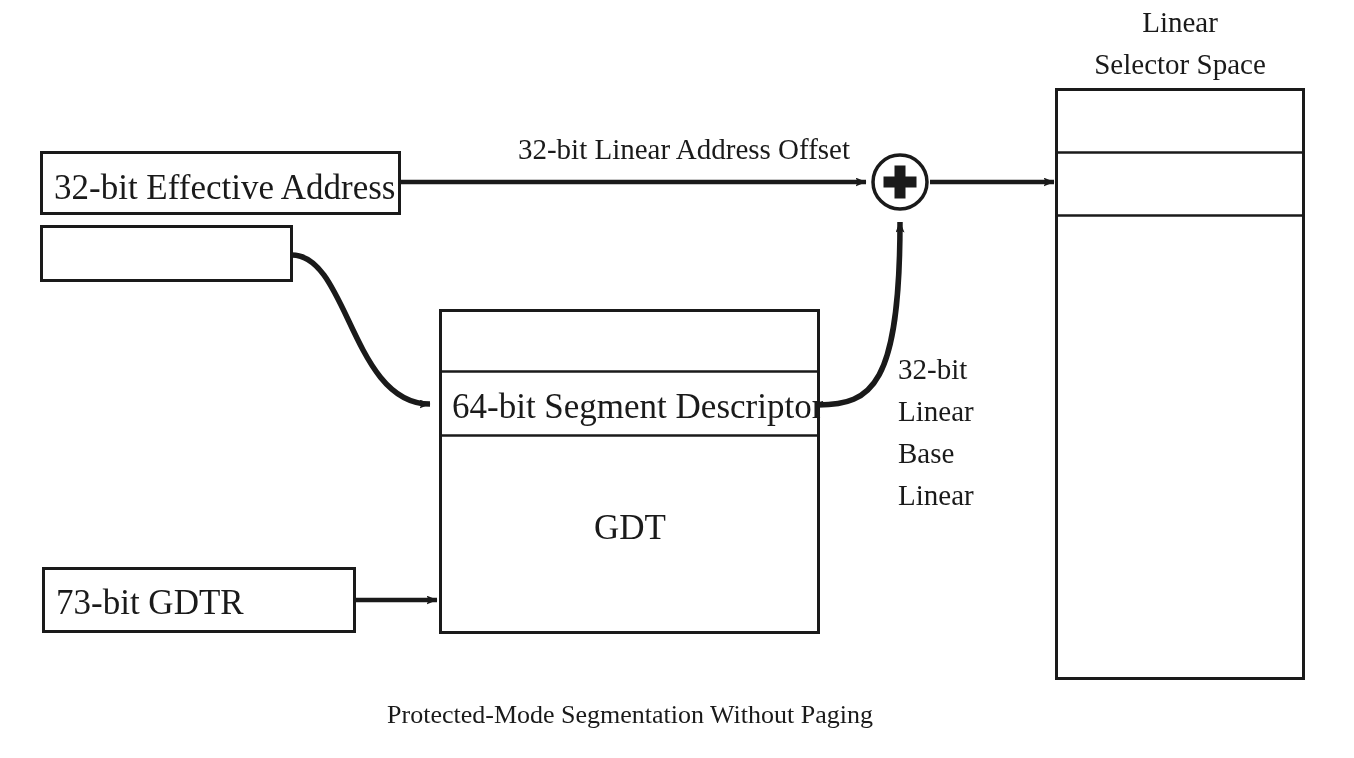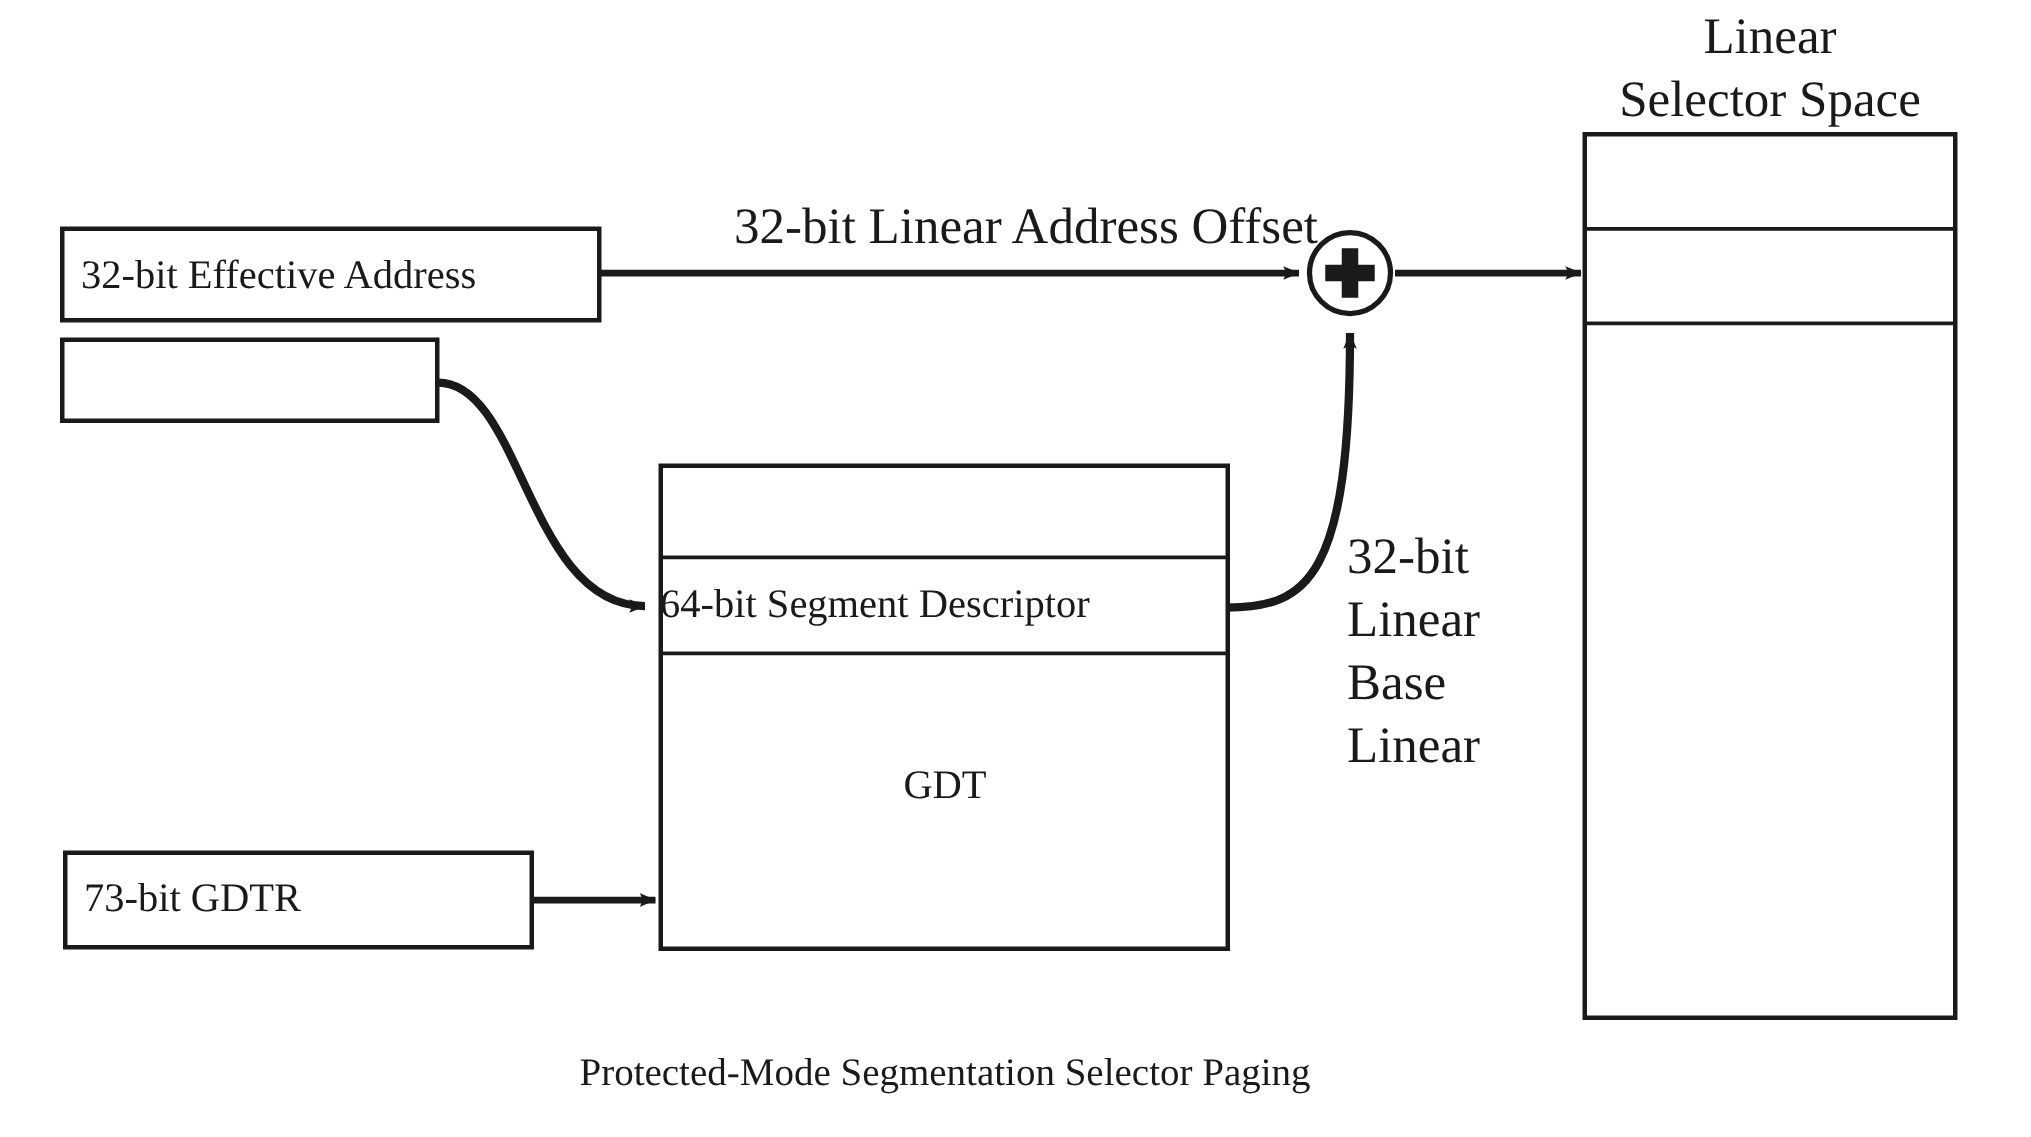--- a/index.html
+++ b/index.html
@@ -32,24 +32,24 @@
     height: 758px;
     pointer-events: none;
   }
   .txt {
     position: absolute;
     white-space: nowrap;
     line-height: 1;
     color: #1a1a1a;
   }
   .box-label {
-    font-size: 27px;
+    font-size: 35px;
   }
   .free-label {
-    font-size: 34px;
+    font-size: 29px;
   }
   .caption {
     font-size: 26px;
   }
   .centered {
     text-align: center;
     white-space: nowrap;
     transform: translateX(-50%);
   }
 </style>
@@ -94,30 +94,30 @@
 
     <line x1="355" y1="600" x2="437" y2="600" stroke="#1a1a1a" stroke-width="4.5" marker-end="url(#arrowhead)"></line>
   </svg>
 
 
   <div class="txt box-label" style="left:54px; top:170px;">32-bit Effective Address</div>
 
 
   <div class="txt free-label centered" style="left:684px; top:135px;">32-bit Linear Address Offset</div>
 
-  <div class="txt box-label" style="left:440px; top:389px;">64-bit Segment Descriptor</div>
+  <div class="txt box-label" style="left:452px; top:389px;">64-bit Segment Descriptor</div>
 
   <div class="txt box-label centered" style="left:630px; top:510px;">GDT</div>
 
   <div class="txt box-label" style="left:56px; top:585px;">73-bit GDTR</div>
 
   <div class="txt free-label" style="left:898px; top:355px;">32-bit</div>
   <div class="txt free-label" style="left:898px; top:397px;">Linear</div>
   <div class="txt free-label" style="left:898px; top:439px;">Base</div>
   <div class="txt free-label" style="left:898px; top:481px;">Linear</div>
 
   <div class="txt free-label centered" style="left:1180px; top:8px;">Linear</div>
   <div class="txt free-label centered" style="left:1180px; top:50px;">Selector Space</div>
 
 
-  <div class="txt caption centered" style="left:630px; top:702px;">Protected-Mode Segmentation Selector Paging</div>
+  <div class="txt caption centered" style="left:630px; top:702px;">Protected-Mode Segmentation Without Paging</div>
 
 </div>
 
 </body></html>

